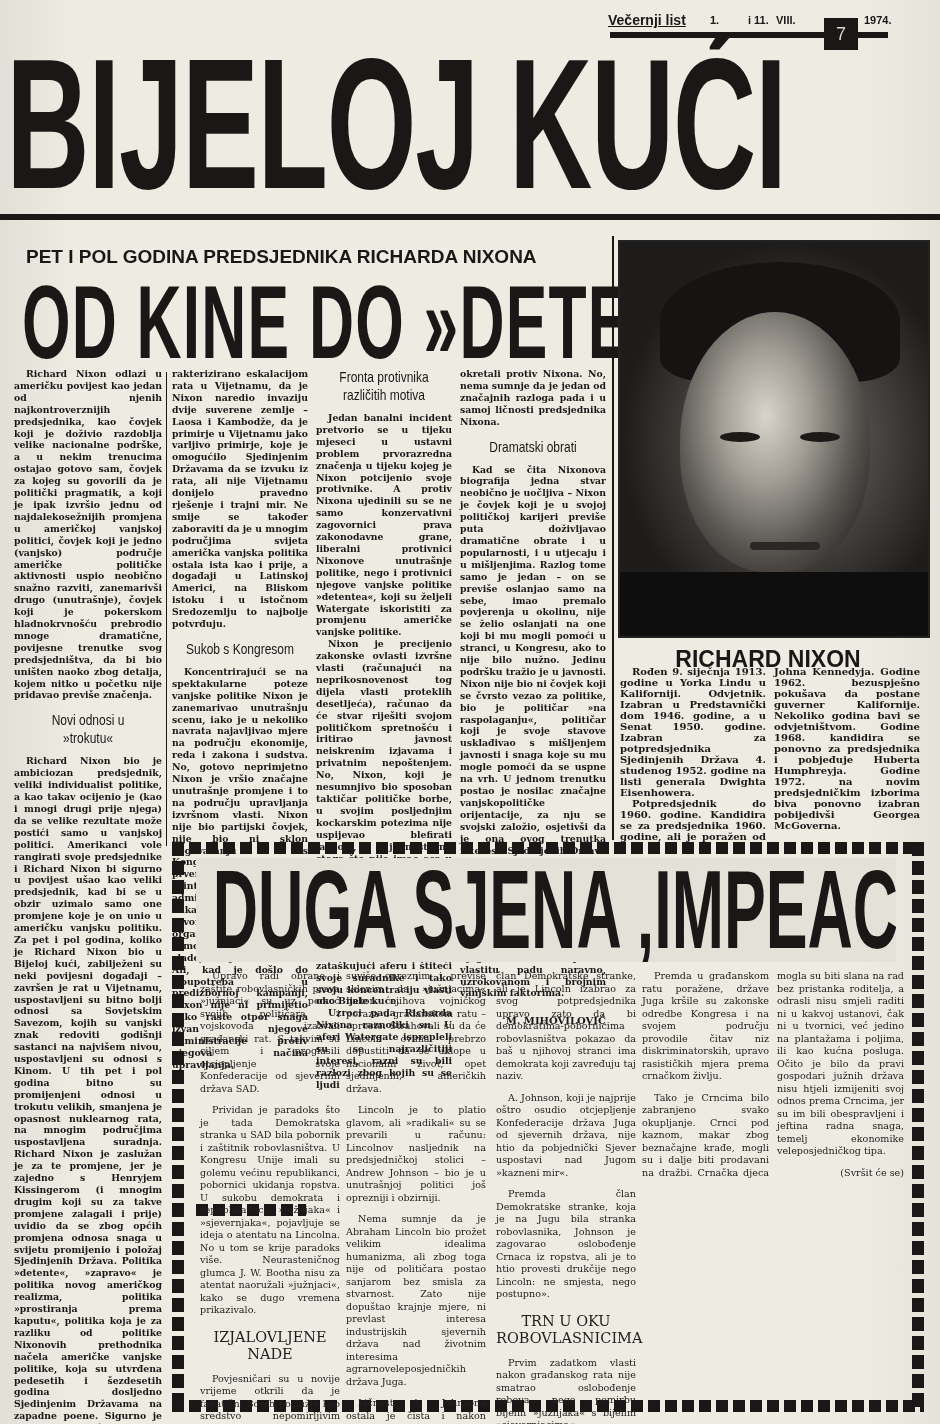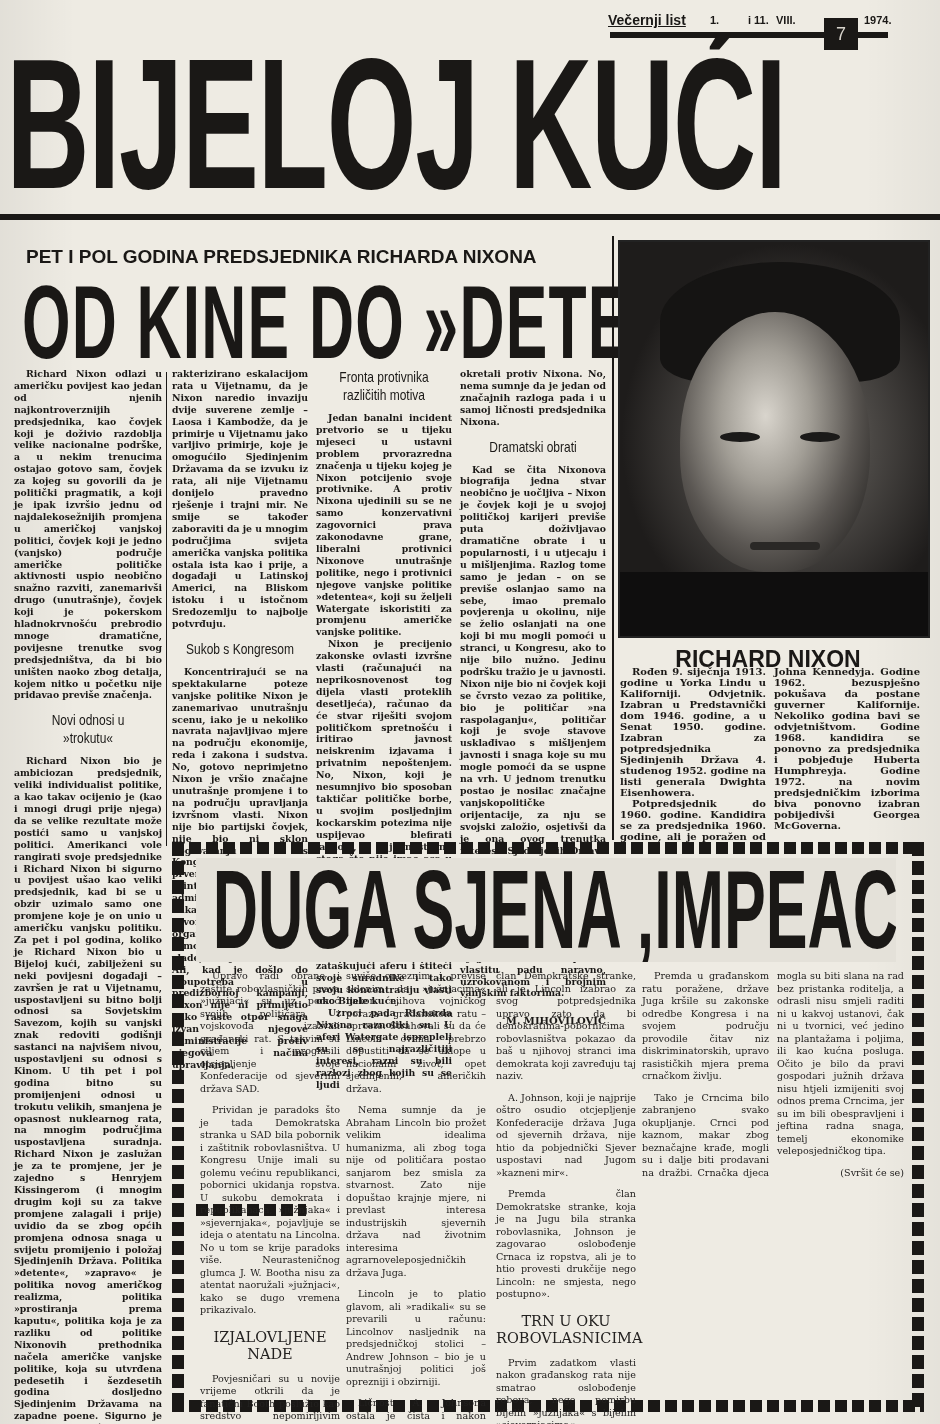--- a/index.html
+++ b/index.html
@@ -149,22 +149,22 @@
 
 <div class="lcol lc1 abs">
   <p>Upravo radi obrane i zaštite robovlasničkih prava »južnjaci« su uz pomoć svojih političara i vojskovođa izazvali građanski rat. S takvim su ciljem i proglasili otcjepljenje svoje Konfederacije od sjevernih država SAD.</p>
   <p>Prividan je paradoks što je tada Demokratska stranka u SAD bila pobornik i zaštitnik robovlasništva. U Kongresu Unije imali su golemu većinu republikanci, pobornici ukidanja ropstva. U sukobu demokrata i republikanaca, »južnjaka« i »sjevernjaka«, pojavljuje se ideja o atentatu na Lincolna. No u tom se krije paradoks više. Neurasteničnog glumca J. W. Bootha nisu za atentat naoružali »južnjaci«, kako se dugo vremena prikazivalo.</p>
   <div class="lsub">IZJALOVLJENE NADE</div>
   <p>Povjesničari su u novije vrijeme otkrili da je fanatični Booth poslužio kao sredstvo nepomirljivim republikancima koje su tada nazivali »radikalima«. Ta je struja bila nezadovoljna Lincolnom. »Radikali« su ga smatrali suviše popustljivim.</p>
 </div>
 
 <div class="lcol lc2 abs">
   <p style="text-indent:0">suviše opreznim i previše sklonim da »južnjacima« nakon njihova vojničkog poraza u građanskom ratu – oproste. Strahovali su da će Lincoln ovima prebrzo dopustiti da se uklope u nacionalni život, opet sjedinjenih, američkih država.</p>
+  <p>Lincoln je to platio glavom, ali »radikali« su se prevarili u računu: Lincolnov nasljednik na predsjedničkoj stolici – Andrew Johnson – bio je u unutrašnjoj politici još oprezniji i obzirniji.</p>
   <p>Nema sumnje da je Abraham Lincoln bio prožet velikim idealima humanizma, ali zbog toga nije od političara postao sanjarom bez smisla za stvarnost. Zato nije dopuštao krajnje mjere, ni prevlast interesa industrijskih sjevernih država nad životnim interesima agrarnoveleposjedničkih država Juga.</p>
-  <p>Lincoln je to platio glavom, ali »radikali« su se prevarili u računu: Lincolnov nasljednik na predsjedničkoj stolici – Andrew Johnson – bio je u unutrašnjoj politici još oprezniji i obzirniji.</p>
   <p>Ličnost A. Johnsona ostala je čista i nakon zahtjeva za »impeachmentom«. Bio je to čovjek skroman, iz siromašne obitelji.</p>
 
 </div>
 
 <div class="lcol lc3 abs">
   <p style="text-indent:0">član Demokratske stranke, ali je Lincoln izabrao za svog potpredsjednika upravo zato da bi demokratima-pobornicima robovlasništva pokazao da baš u njihovoj stranci ima demokrata koji zavređuju taj naziv.</p>
   <p>A. Johnson, koji je najprije oštro osudio otcjepljenje Konfederacije država Juga od sjevernih država, nije htio da pobjednički Sjever uspostavi nad Jugom »kazneni mir«.</p>
   <p>Premda član Demokratske stranke, koja je na Jugu bila stranka robovlasnika, Johnson je zagovarao oslobođenje Crnaca iz ropstva, ali je to htio provesti drukčije nego Lincoln: ne smjesta, nego postupno».</p>
   <div class="lsub">TRN U OKU ROBOVLASNICIMA</div>
   <p>Prvim zadatkom vlasti nakon građanskog rata nije smatrao oslobođenje robova, nego pomirbu bijelih »južnjaka« s bijelim »sjevernjacima«.</p>

